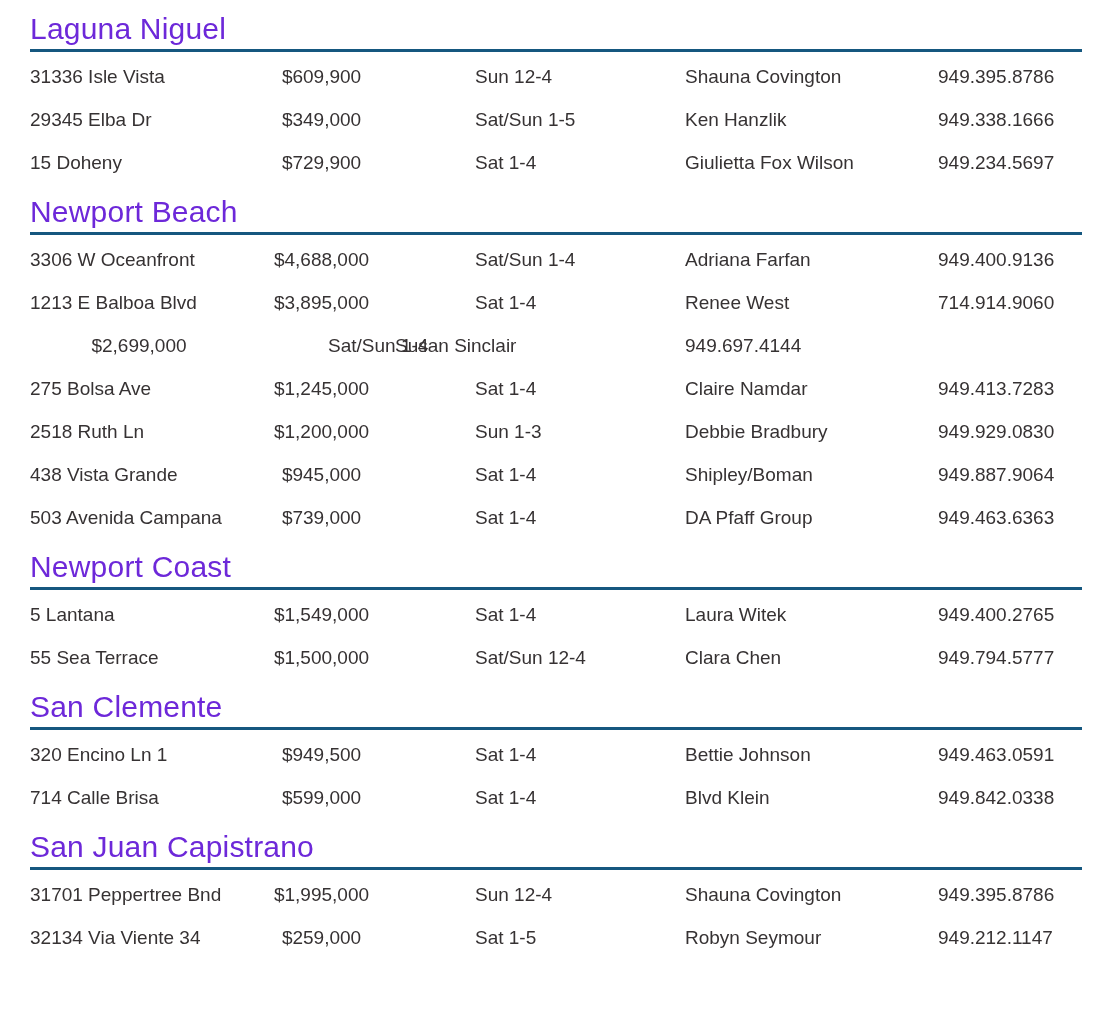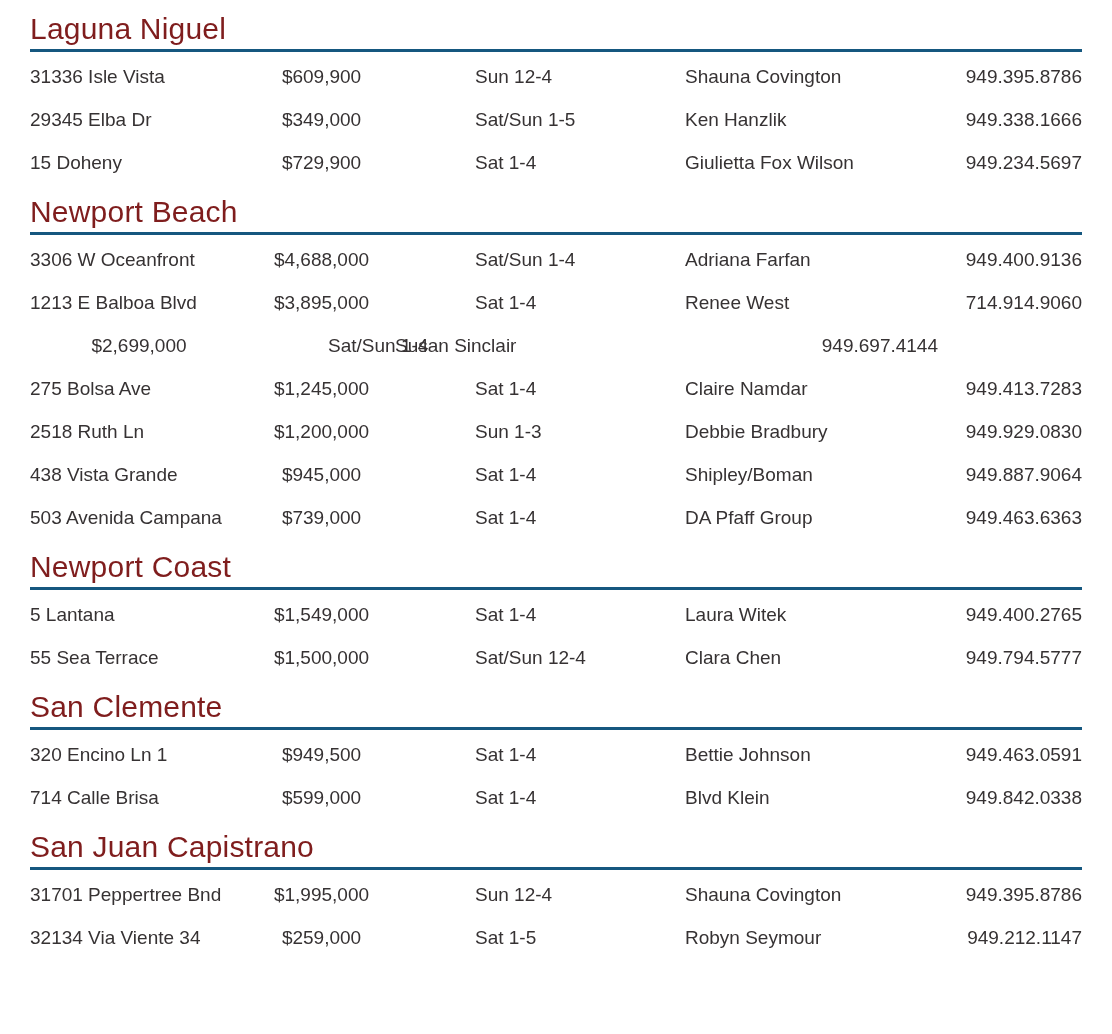--- a/index.html
+++ b/index.html
@@ -17,42 +17,42 @@
     padding: 10px 30px 0 30px;
   }
   .city-section {
     margin-bottom: 9px;
   }
   .city-heading {
     margin: 0;
     font-size: 30px;
     line-height: 37px;
     font-weight: 400;
-    color: #7f1d1d;
+    color: #6d28d9;
     letter-spacing: 0.2px;
   }
   .rule {
     height: 3px;
     background: var(--accent, #15577f);
     margin-top: 2px;
   }
   .rows {
     padding-top: 3px;
   }
   .row {
     display: grid;
     grid-template-columns: 218px 147px 290px 253px 1fr;
     height: 43px;
     align-items: center;
     font-size: 19px;
   }
   .cell { white-space: nowrap; }
   .price { text-align: center; }
   .time  { padding-left: 80px; }
-  .phone { text-align: right; }
+  .phone { }
 </style>
 </head>
 <body style="--accent: #15577f; color: rgb(54, 50, 51);">
 
 <main id="doc">
   <section class="city-section">
     <h2 class="city-heading">Laguna Niguel</h2>
     <div class="rule"></div>
     <div class="rows">
   <div class="row">

